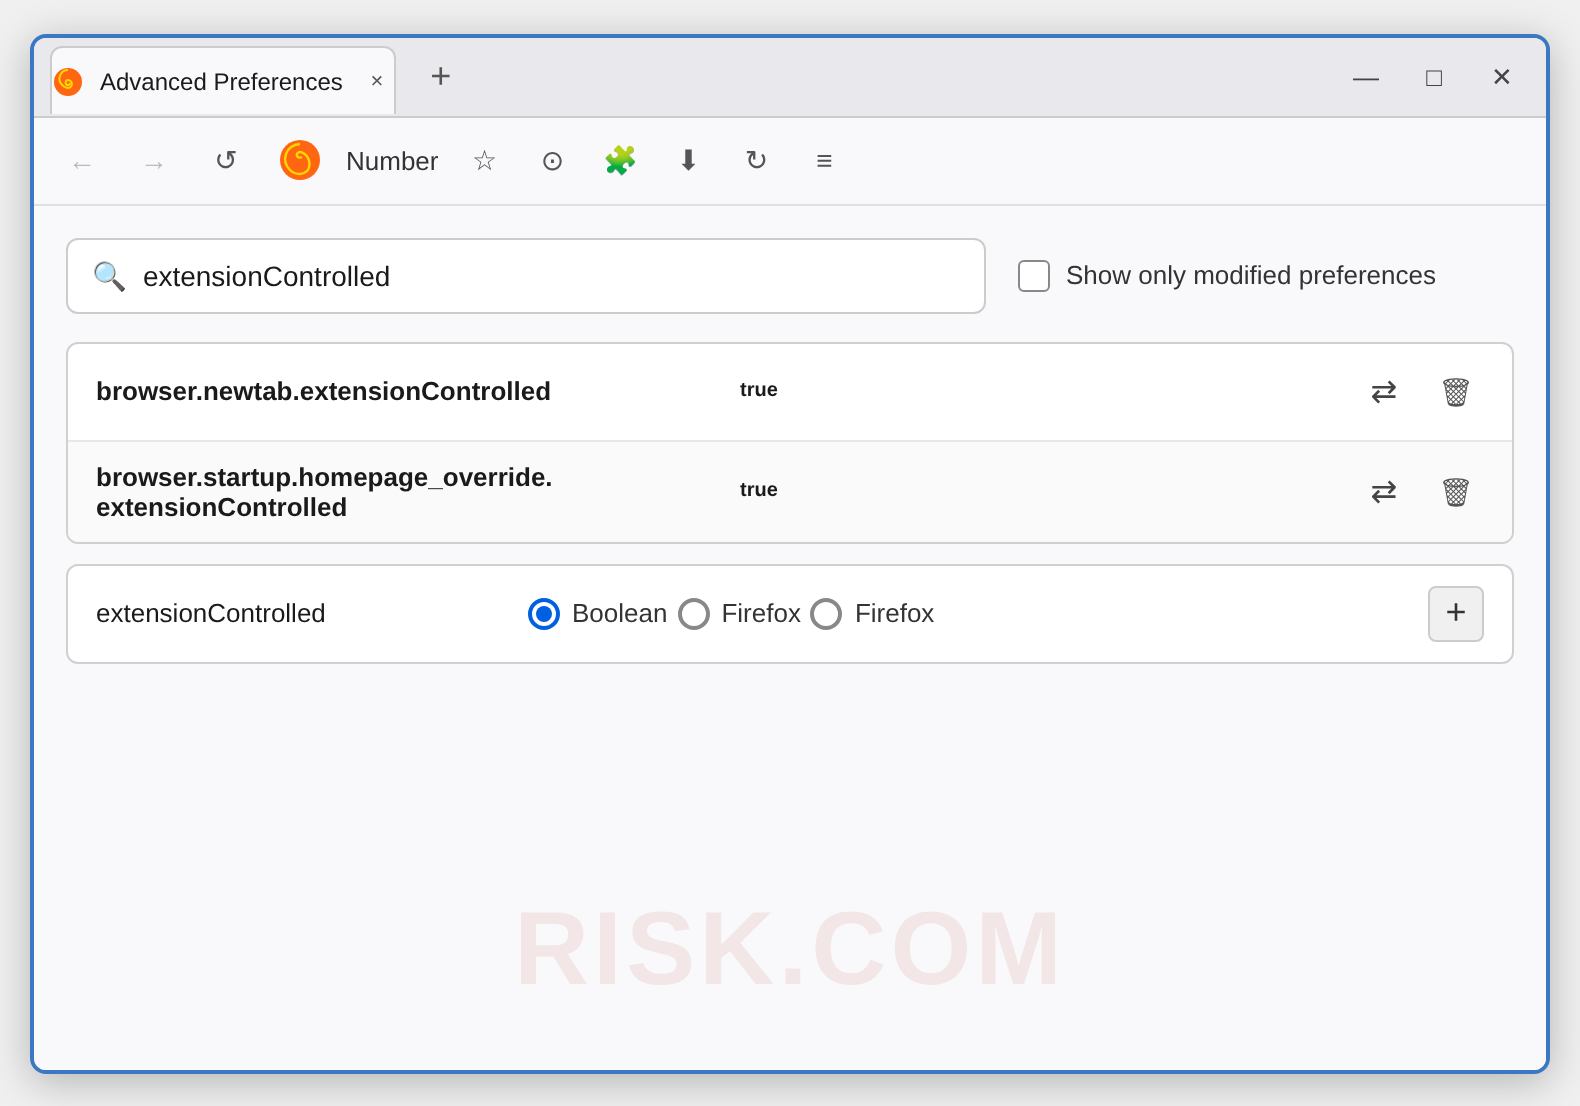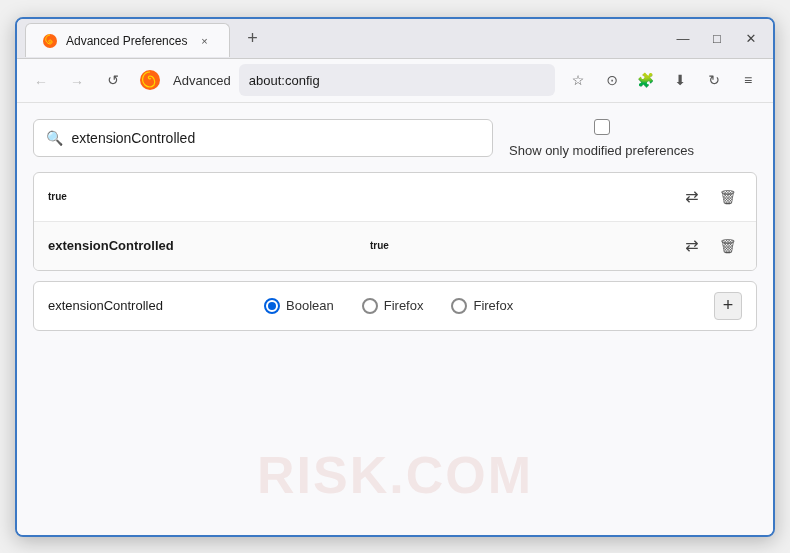--- a/index.html
+++ b/index.html
@@ -35,21 +35,21 @@
       padding: 0 8px;
       border-bottom: 1px solid #ccc;
       gap: 4px;
     }
 
     .tab {
       display: flex;
       align-items: center;
       background: #f9f9fb;
       border-radius: 6px 6px 0 0;
-      padding: 6px 16px;
+      padding: 6px 0;
       gap: 8px;
       height: 34px;
       border: 1px solid #ccc;
       border-bottom: none;
       margin-top: 4px;
     }
 
     .tab-favicon {
       width: 16px;
       height: 16px;
@@ -232,21 +232,20 @@
       flex-shrink: 0;
     }
 
     .show-modified {
       display: flex;
       align-items: center;
       gap: 8px;
       font-size: 13px;
       color: #333;
       cursor: pointer;
-      flex-direction: column;
     }
 
     .checkbox-custom {
       width: 16px;
       height: 16px;
       border: 1.5px solid #888;
       border-radius: 3px;
       background: white;
       flex-shrink: 0;
     }
@@ -323,21 +322,21 @@
 
     .add-pref-name {
       font-size: 13px;
       color: #1a1a1a;
       flex: 0 0 200px;
     }
 
     .radio-group {
       display: flex;
       align-items: flex-end;
-      gap: 28px;
+      gap: 5px;
       flex: 1;
     }
 
     .radio-item {
       display: flex;
       align-items: center;
       gap: 6px;
       font-size: 13px;
       color: #333;
       cursor: pointer;
@@ -417,25 +416,22 @@
 
   <div class="nav-bar">
     <div class="nav-btn disabled">←</div>
     <div class="nav-btn disabled">→</div>
     <div class="nav-btn">↺</div>
 
     <svg class="firefox-logo" viewBox="0 0 22 22" xmlns="http://www.w3.org/2000/svg">
       <circle cx="11" cy="11" r="10" fill="#ff6611"></circle>
       <path d="M11 3 C8 3, 5 5, 4 8 C3 11, 4 14, 6 16 C8 18, 10 18, 11 18 C12 18, 14 17, 15 16 C16 14, 16 12, 15 10 C14 8, 12 7, 11 7 C10 7, 9 8, 9.5 9 C10 10, 11 10, 12 9.5" stroke="#ffd700" stroke-width="1.2" fill="none"></path>
     </svg>
-    <span class="firefox-label">Advanced</span>
-
-    <div class="address-bar">
-      <span>about:config</span>
-    </div>
+    <span class="firefox-label">Number</span>
+
 
     <div class="nav-icons">
       <div class="nav-icon-btn">☆</div>
       <div class="nav-icon-btn">⊙</div>
       <div class="nav-icon-btn">🧩</div>
       <div class="nav-icon-btn">⬇</div>
       <div class="nav-icon-btn">↻</div>
       <div class="nav-icon-btn">≡</div>
     </div>
   </div>
@@ -451,33 +447,35 @@
       </div>
       <label class="show-modified">
         <div class="checkbox-custom"></div>
         <span>Show only modified preferences</span>
       </label>
     </div>
 
     <div class="prefs-table">
 
       <div class="pref-row">
+        <span class="pref-name">browser.newtab.extensionControlled</span>
         <span class="pref-value">true</span>
         <div class="pref-actions">
           <button class="icon-btn">
             <span class="transfer-icon">⇄</span>
           </button>
           <button class="icon-btn">
             <span class="trash-icon">🗑</span>
           </button>
         </div>
       </div>
 
       <div class="pref-row">
         <div class="pref-name">
+          <div>browser.startup.homepage_override.</div>
           <div>extensionControlled</div>
         </div>
         <span class="pref-value">true</span>
         <div class="pref-actions">
           <button class="icon-btn">
             <span class="transfer-icon">⇄</span>
           </button>
           <button class="icon-btn">
             <span class="trash-icon">🗑</span>
           </button>

